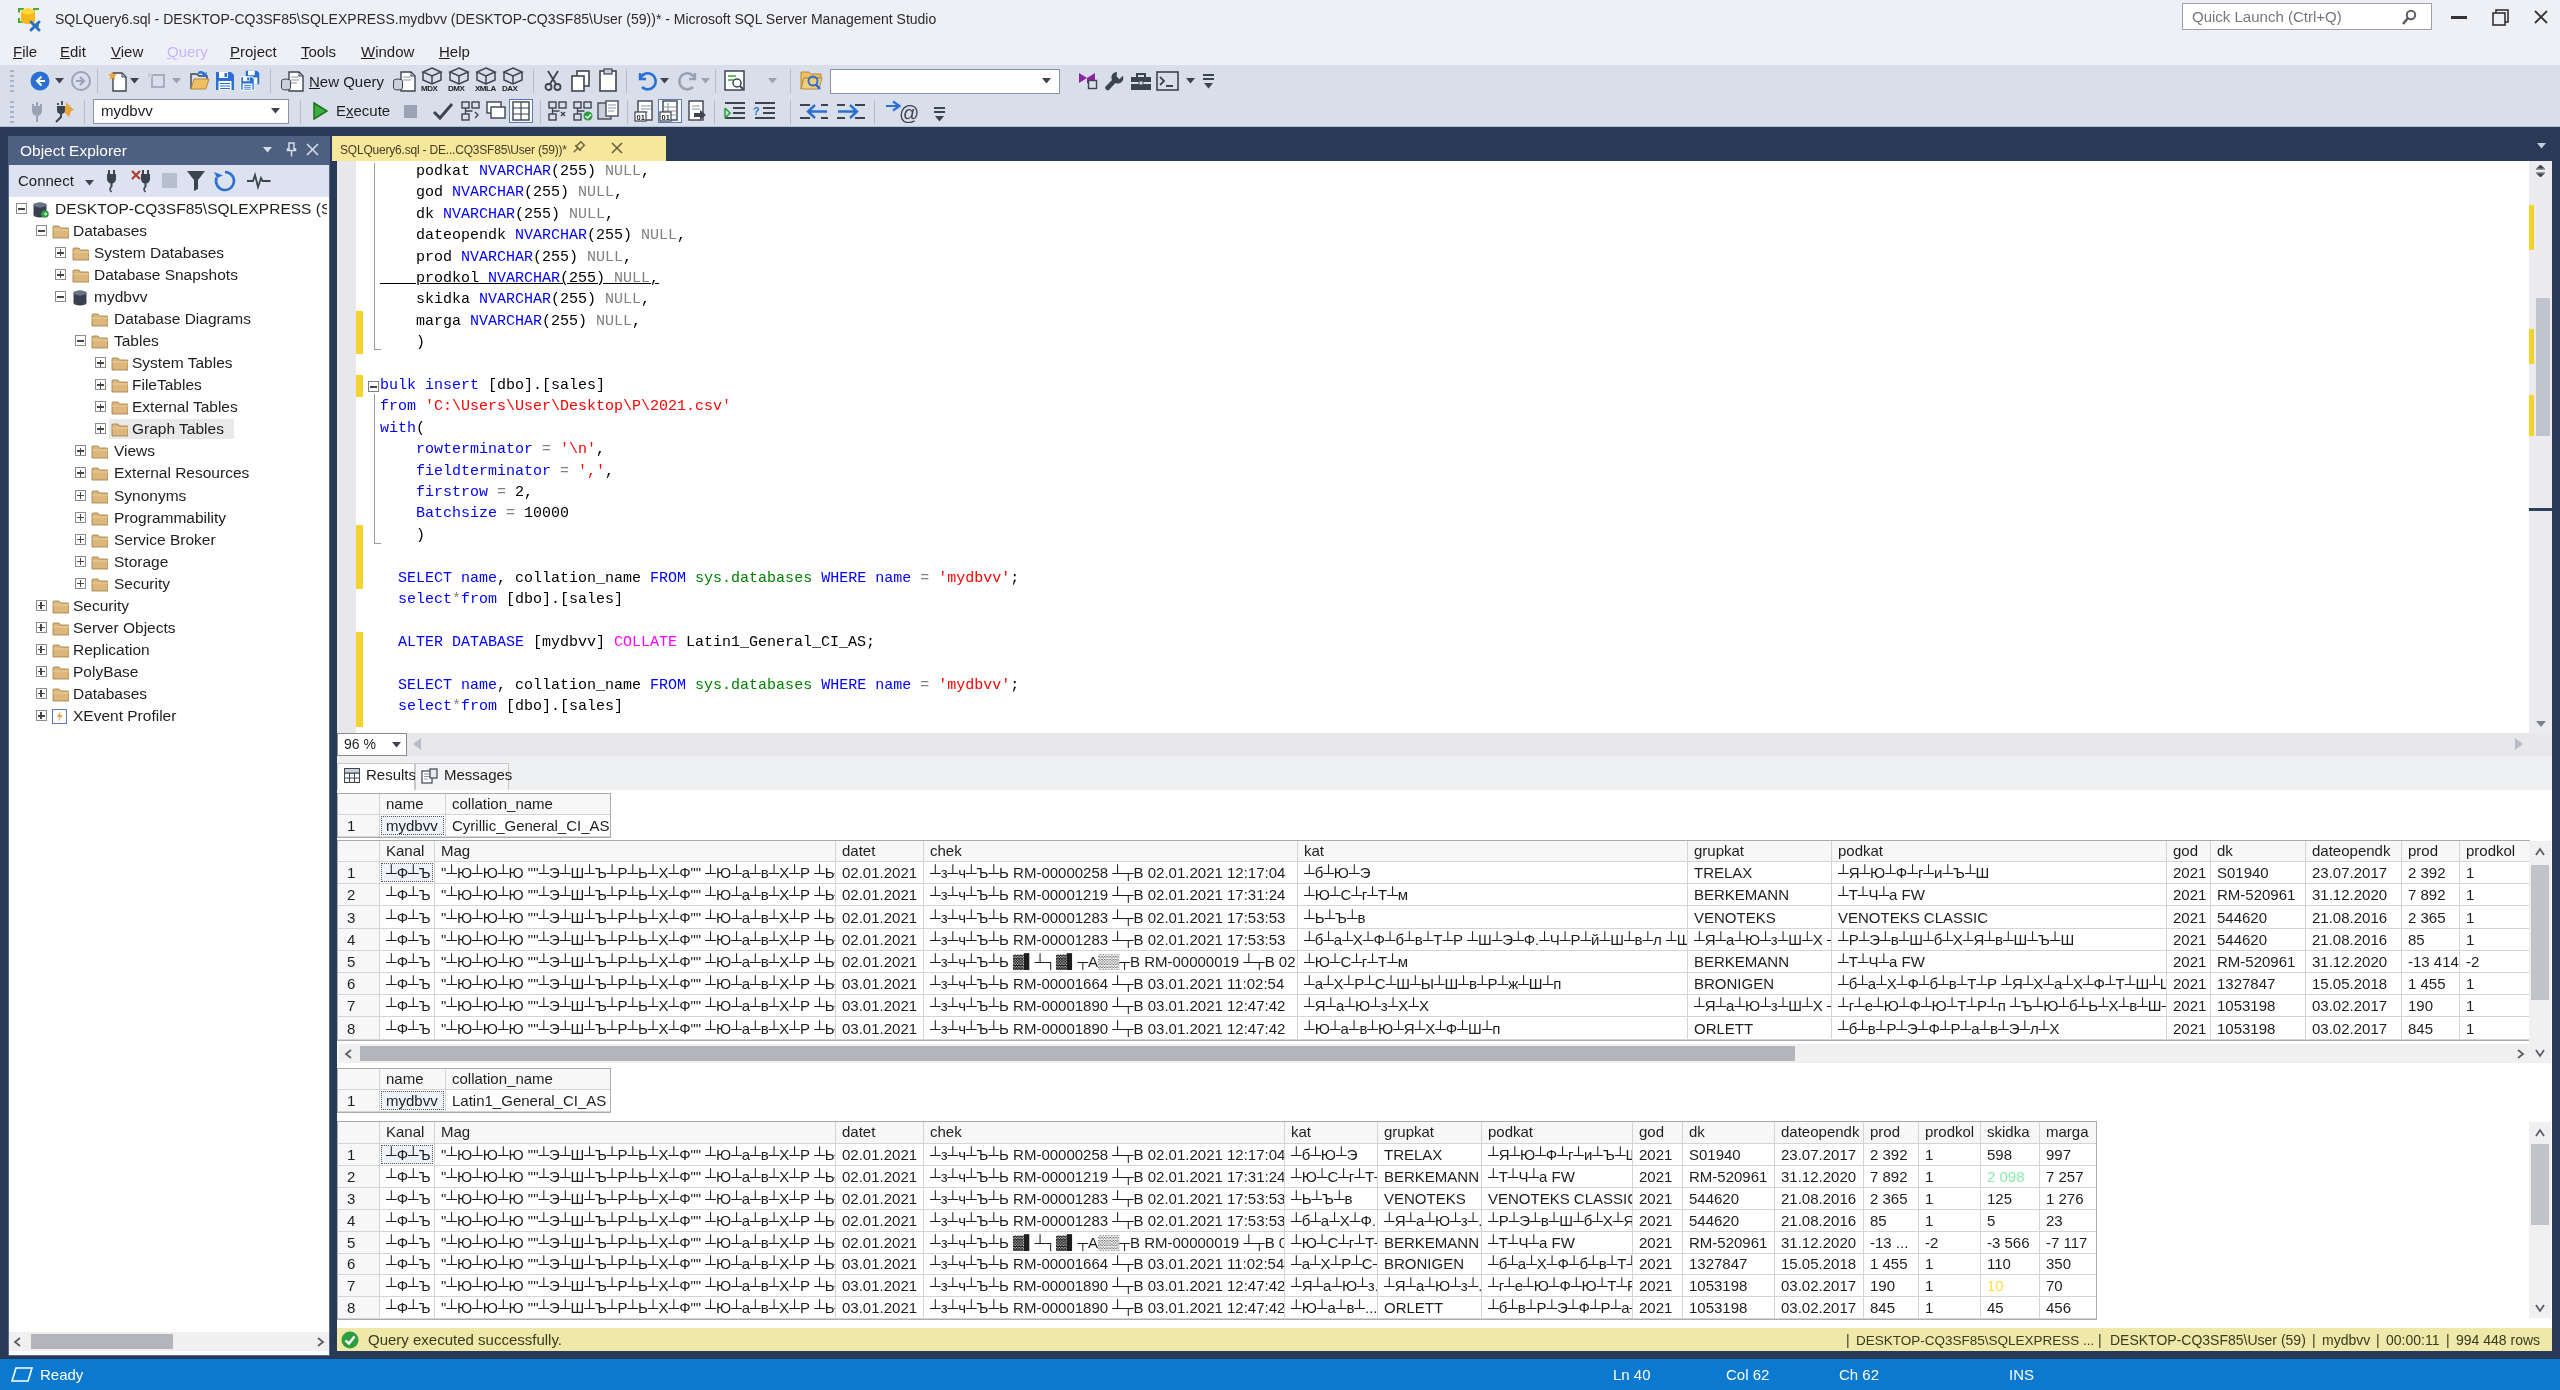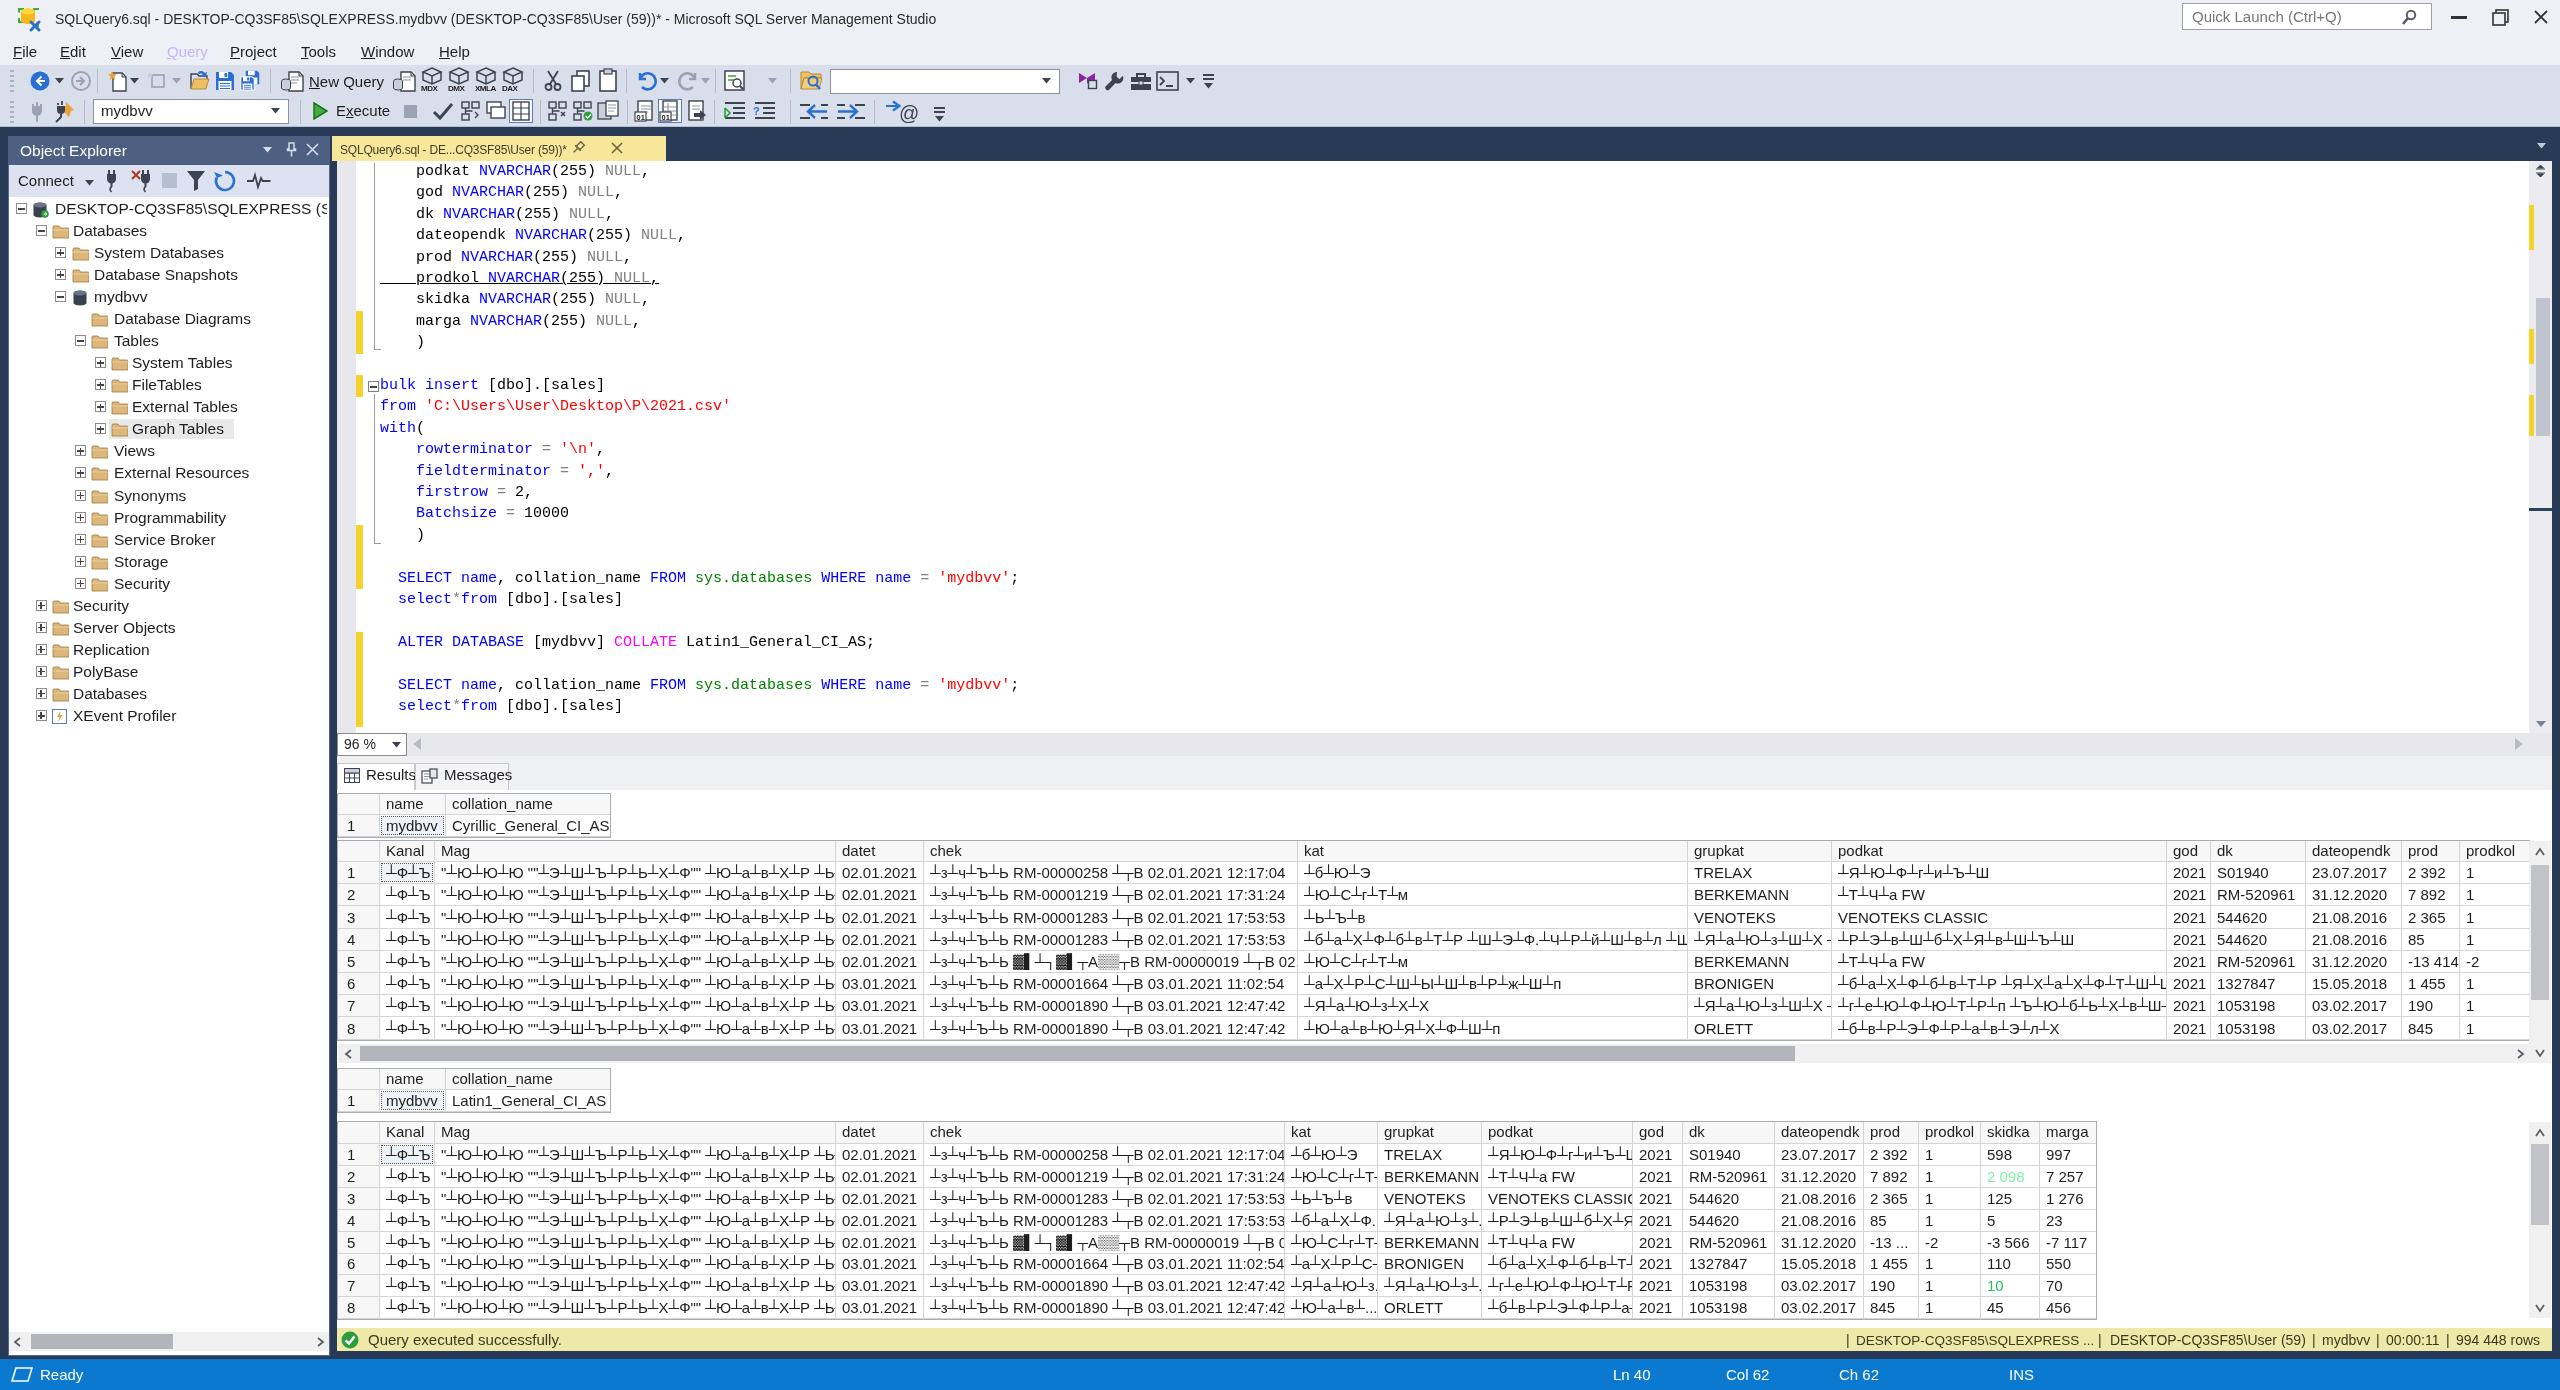--- a/index.html
+++ b/index.html
@@ -956,35 +956,35 @@
 <div class="abs" style="left:930px;top:1255.45px;font-size:15px;color:#1e1e1e;white-space:pre;width:354px;overflow:hidden;">┴з┴ч┴Ъ┴Ь RM-00001664 ┴┬В 03.01.2021 11:02:54</div>
 <div class="abs" style="left:1291px;top:1255.45px;font-size:15px;color:#1e1e1e;white-space:pre;width:86px;overflow:hidden;">┴а┴Х┴Р┴С┴...</div>
 <div class="abs" style="left:1384px;top:1255.45px;font-size:15px;color:#1e1e1e;white-space:pre;width:97px;overflow:hidden;">BRONIGEN</div>
 <div class="abs" style="left:1488px;top:1255.45px;font-size:15px;color:#1e1e1e;white-space:pre;width:144px;overflow:hidden;">┴б┴а┴Х┴Ф┴б┴в┴Т┴Р ...</div>
 <div class="abs" style="left:1639px;top:1255.45px;font-size:15px;color:#1e1e1e;white-space:pre;width:43px;overflow:hidden;">2021</div>
 <div class="abs" style="left:1689px;top:1255.45px;font-size:15px;color:#1e1e1e;white-space:pre;width:85px;overflow:hidden;">1327847</div>
 <div class="abs" style="left:1781px;top:1255.45px;font-size:15px;color:#1e1e1e;white-space:pre;width:82px;overflow:hidden;">15.05.2018</div>
 <div class="abs" style="left:1870px;top:1255.45px;font-size:15px;color:#1e1e1e;white-space:pre;width:48px;overflow:hidden;">1 455</div>
 <div class="abs" style="left:1925px;top:1255.45px;font-size:15px;color:#1e1e1e;white-space:pre;width:55px;overflow:hidden;">1</div>
 <div class="abs" style="left:1987px;top:1255.45px;font-size:15px;color:#1e1e1e;white-space:pre;width:52px;overflow:hidden;">110</div>
-<div class="abs" style="left:2046px;top:1255.45px;font-size:15px;color:#1e1e1e;white-space:pre;width:50px;overflow:hidden;">550</div>
+<div class="abs" style="left:2046px;top:1255.45px;font-size:15px;color:#1e1e1e;white-space:pre;width:50px;overflow:hidden;">350</div>
 <div class="abs" style="left:347px;top:1277.3500000000001px;font-size:15px;color:#1e1e1e;white-space:pre;">7</div>
 <div class="abs" style="left:386px;top:1277.3500000000001px;font-size:15px;color:#1e1e1e;white-space:pre;width:48px;overflow:hidden;">┴Ф┴Ъ</div>
 <div class="abs" style="left:441px;top:1277.3500000000001px;font-size:15px;color:#1e1e1e;white-space:pre;width:394px;overflow:hidden;">"┴Ю┴Ю┴Ю ""┴Э┴Ш┴Ъ┴Р┴Ь┴Х┴Ф"" ┴Ю┴а┴в┴Х┴Р ┴Ь┴Ю┴б...</div>
 <div class="abs" style="left:842px;top:1277.3500000000001px;font-size:15px;color:#1e1e1e;white-space:pre;width:81px;overflow:hidden;">03.01.2021</div>
 <div class="abs" style="left:930px;top:1277.3500000000001px;font-size:15px;color:#1e1e1e;white-space:pre;width:354px;overflow:hidden;">┴з┴ч┴Ъ┴Ь RM-00001890 ┴┬В 03.01.2021 12:47:42</div>
 <div class="abs" style="left:1291px;top:1277.3500000000001px;font-size:15px;color:#1e1e1e;white-space:pre;width:86px;overflow:hidden;">┴Я┴а┴Ю┴з...</div>
 <div class="abs" style="left:1384px;top:1277.3500000000001px;font-size:15px;color:#1e1e1e;white-space:pre;width:97px;overflow:hidden;">┴Я┴а┴Ю┴з┴...</div>
 <div class="abs" style="left:1488px;top:1277.3500000000001px;font-size:15px;color:#1e1e1e;white-space:pre;width:144px;overflow:hidden;">┴г┴е┴Ю┴Ф┴Ю┴Т┴Р┴п ...</div>
 <div class="abs" style="left:1639px;top:1277.3500000000001px;font-size:15px;color:#1e1e1e;white-space:pre;width:43px;overflow:hidden;">2021</div>
 <div class="abs" style="left:1689px;top:1277.3500000000001px;font-size:15px;color:#1e1e1e;white-space:pre;width:85px;overflow:hidden;">1053198</div>
 <div class="abs" style="left:1781px;top:1277.3500000000001px;font-size:15px;color:#1e1e1e;white-space:pre;width:82px;overflow:hidden;">03.02.2017</div>
 <div class="abs" style="left:1870px;top:1277.3500000000001px;font-size:15px;color:#1e1e1e;white-space:pre;width:48px;overflow:hidden;">190</div>
 <div class="abs" style="left:1925px;top:1277.3500000000001px;font-size:15px;color:#1e1e1e;white-space:pre;width:55px;overflow:hidden;">1</div>
-<div class="abs" style="left:1987px;top:1277.3500000000001px;font-size:15px;color:#22c55e;white-space:pre;width:52px;overflow:hidden;">10</div>
+<div class="abs" style="left:1987px;top:1277.3500000000001px;font-size:15px;color:#fde047;white-space:pre;width:52px;overflow:hidden;">10</div>
 <div class="abs" style="left:2046px;top:1277.3500000000001px;font-size:15px;color:#1e1e1e;white-space:pre;width:50px;overflow:hidden;">70</div>
 <div class="abs" style="left:347px;top:1299.25px;font-size:15px;color:#1e1e1e;white-space:pre;">8</div>
 <div class="abs" style="left:386px;top:1299.25px;font-size:15px;color:#1e1e1e;white-space:pre;width:48px;overflow:hidden;">┴Ф┴Ъ</div>
 <div class="abs" style="left:441px;top:1299.25px;font-size:15px;color:#1e1e1e;white-space:pre;width:394px;overflow:hidden;">"┴Ю┴Ю┴Ю ""┴Э┴Ш┴Ъ┴Р┴Ь┴Х┴Ф"" ┴Ю┴а┴в┴Х┴Р ┴Ь┴Ю┴б...</div>
 <div class="abs" style="left:842px;top:1299.25px;font-size:15px;color:#1e1e1e;white-space:pre;width:81px;overflow:hidden;">03.01.2021</div>
 <div class="abs" style="left:930px;top:1299.25px;font-size:15px;color:#1e1e1e;white-space:pre;width:354px;overflow:hidden;">┴з┴ч┴Ъ┴Ь RM-00001890 ┴┬В 03.01.2021 12:47:42</div>
 <div class="abs" style="left:1291px;top:1299.25px;font-size:15px;color:#1e1e1e;white-space:pre;width:86px;overflow:hidden;">┴Ю┴а┴в┴...</div>
 <div class="abs" style="left:1384px;top:1299.25px;font-size:15px;color:#1e1e1e;white-space:pre;width:97px;overflow:hidden;">ORLETT</div>
 <div class="abs" style="left:1488px;top:1299.25px;font-size:15px;color:#1e1e1e;white-space:pre;width:144px;overflow:hidden;">┴б┴в┴Р┴Э┴Ф┴Р┴а┴в┴...</div>
 <div class="abs" style="left:1639px;top:1299.25px;font-size:15px;color:#1e1e1e;white-space:pre;width:43px;overflow:hidden;">2021</div>

